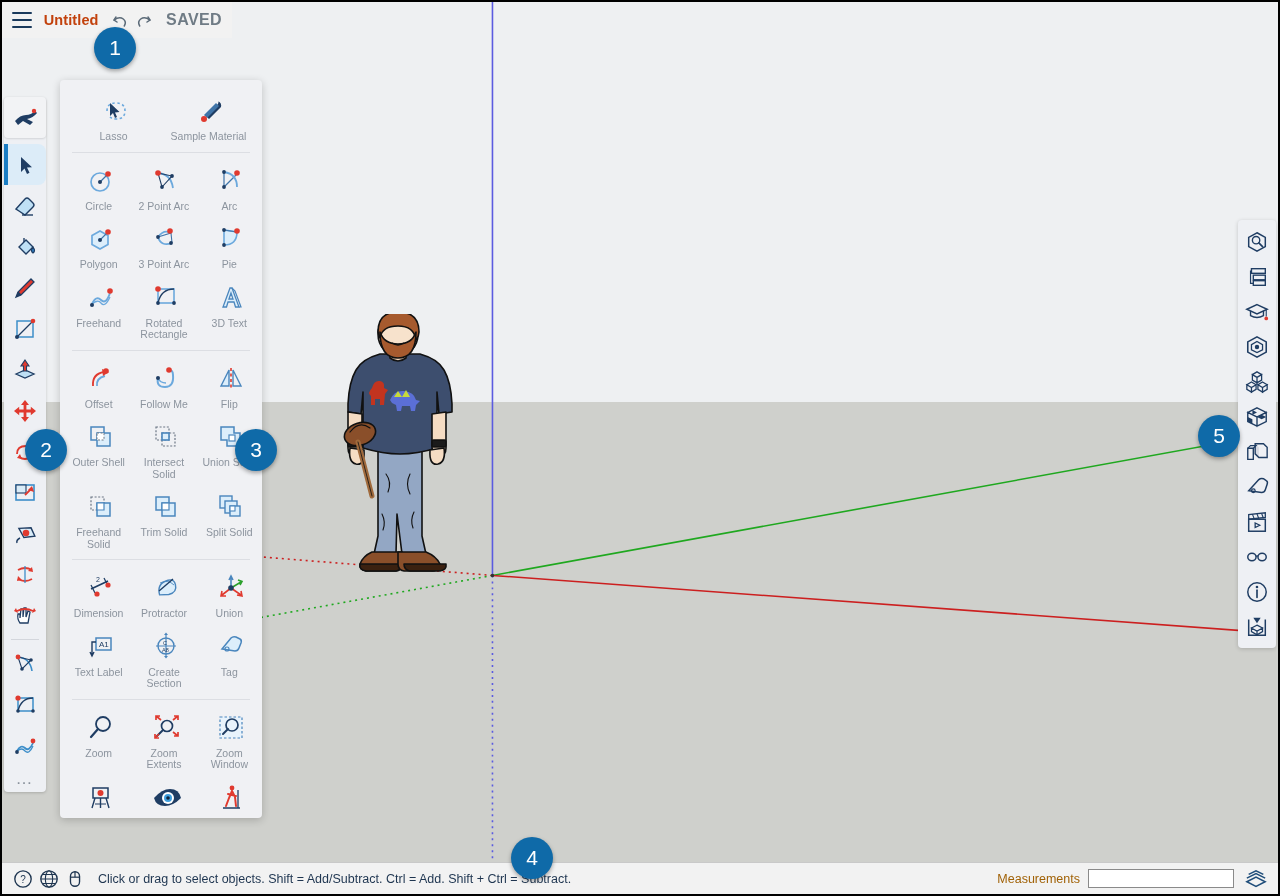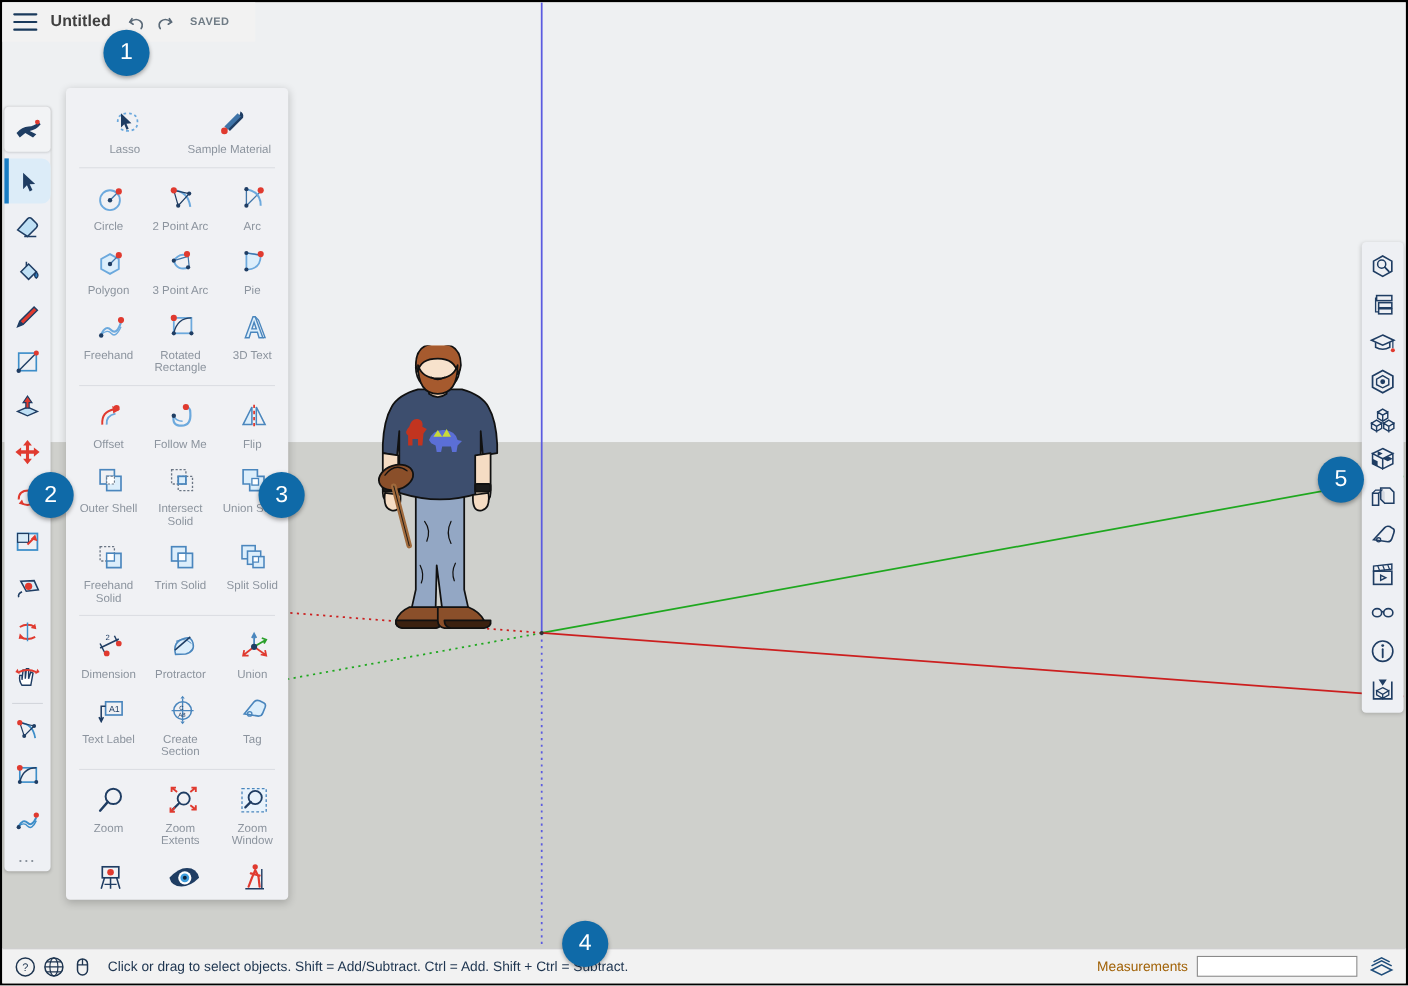--- a/index.html
+++ b/index.html
@@ -50,30 +50,30 @@
     padding: 0 10px;
     z-index: 30;
   }
   .hamburger {
     width: 22px; height: 16px;
     display: flex; flex-direction: column; justify-content: space-between;
     margin-right: 12px; cursor: pointer;
   }
   .hamburger span { display: block; height: 2px; background: #1a3a5c; border-radius: 1px; }
   .doc-title {
-    font-size: 14.5px; font-weight: bold; color: #404040;
+    font-size: 14.5px; font-weight: bold; color: #c2410c;
     letter-spacing: 0.1px; margin-right: 12px;
   }
   .tb-icon {
     width: 22px; height: 22px; margin-right: 4px;
     display: flex; align-items: center; justify-content: center;
     cursor: pointer;
   }
   .saved-label {
-    font-size: 10px; font-weight: bold; color: #6f7b85;
+    font-size: 16px; font-weight: bold; color: #6f7b85;
     letter-spacing: 0.4px; margin-left: 8px;
   }
 
   
   .left-toolbar {
     position: absolute; left: 2px; top: 95px;
     width: 42px;
     background: #eef0f4;
     border-radius: 4px;
     z-index: 25;

